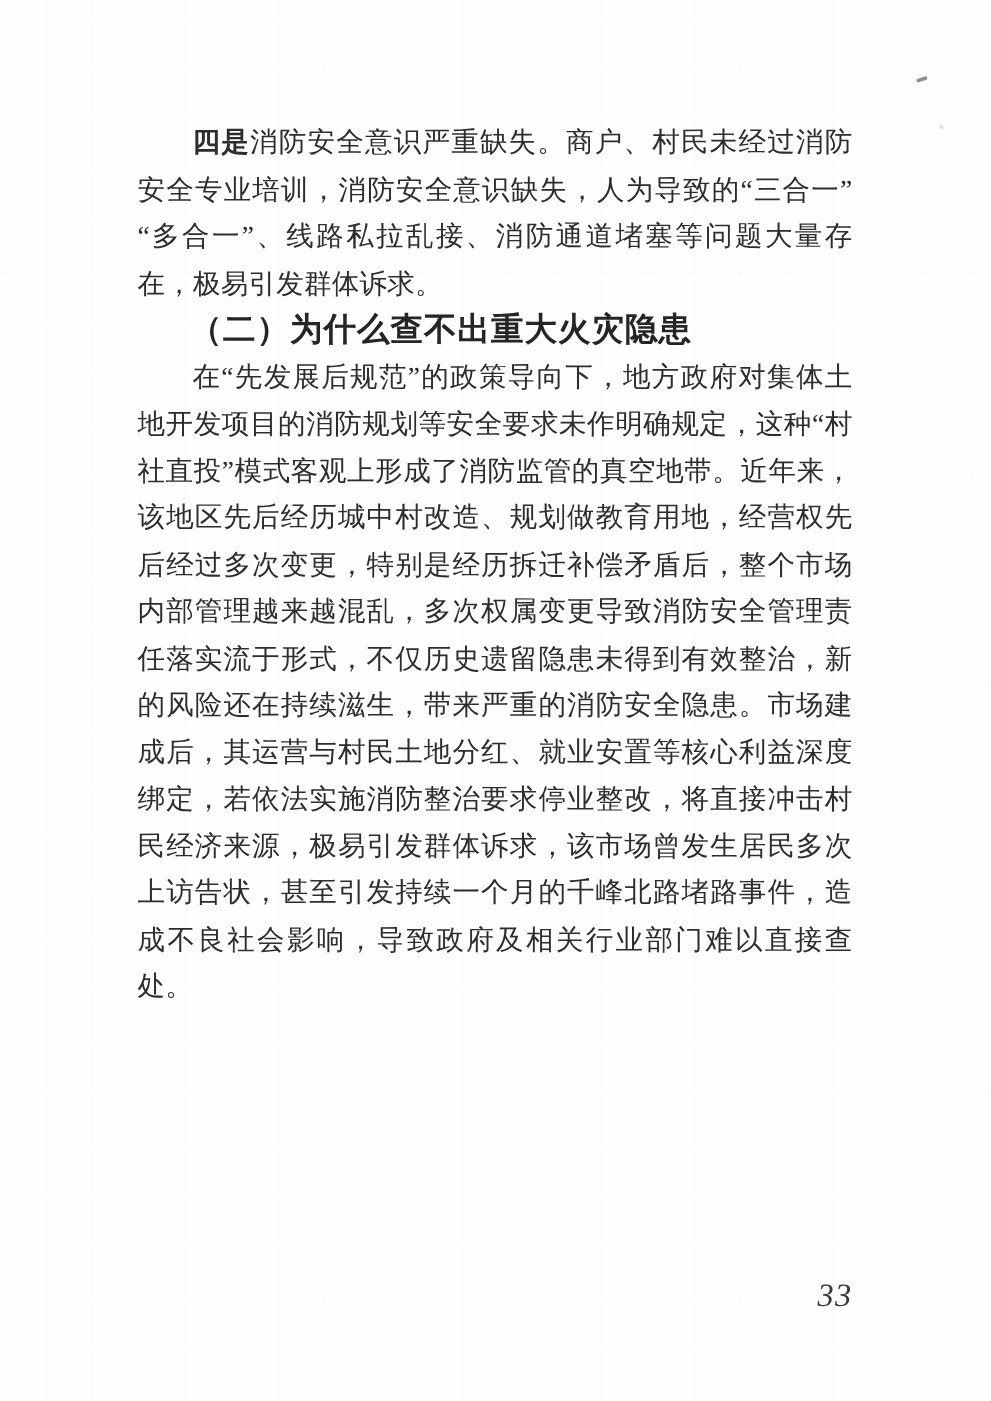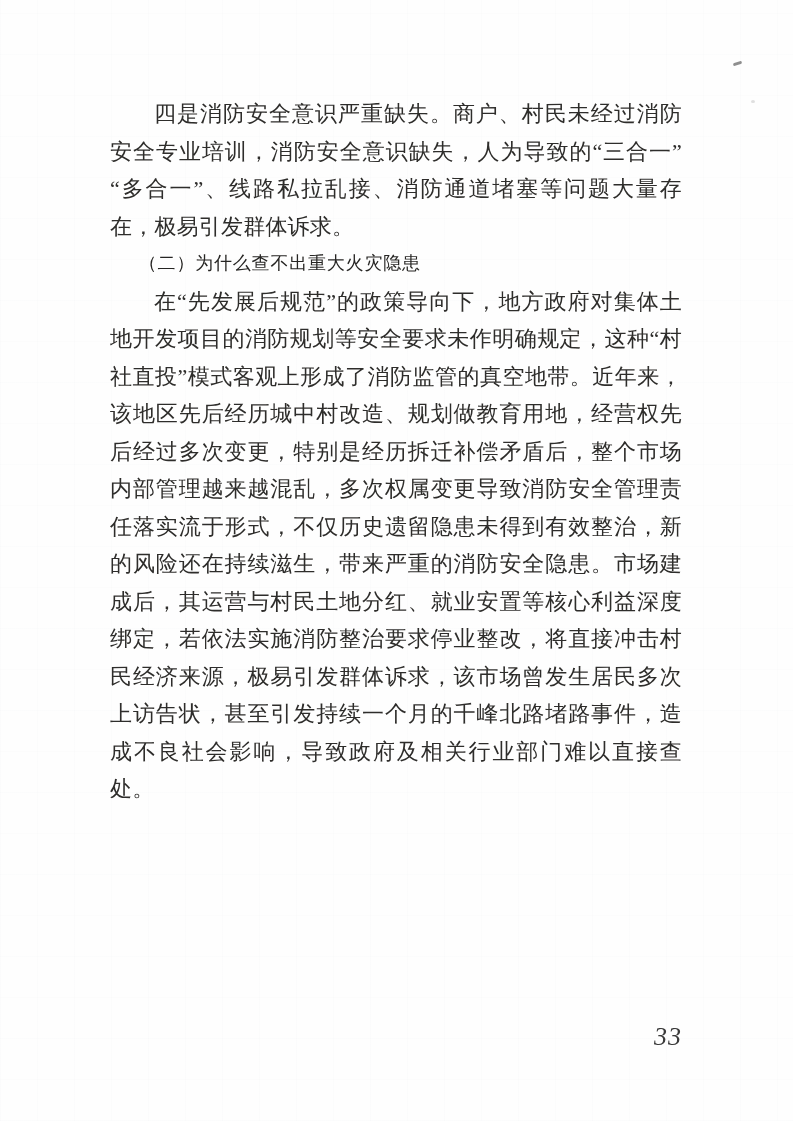--- a/index.html
+++ b/index.html
@@ -33,28 +33,28 @@
     color: #2e2d2b;
     letter-spacing: 0.2px;
   }
   .para {
     margin: 0;
     text-indent: 2em;
     text-align: justify;
     text-justify: inter-ideograph;
   }
   .lead {
-    font-weight: 400;
+    font-weight: 700;
   }
   .heading {
     margin: 0;
-    font-size: 18px;
+    font-size: 26px;
     line-height: 37.5px;
     text-indent: 1.6em;
-    font-weight: 400;
+    font-weight: 700;
     letter-spacing: 0.8px;
     color: #262523;
   }
   .page-number {
     position: absolute;
     left: 654px;
     top: 1022px;
     font-family: "Liberation Serif", serif;
     font-size: 26px;
     color: #3a3a3a;

